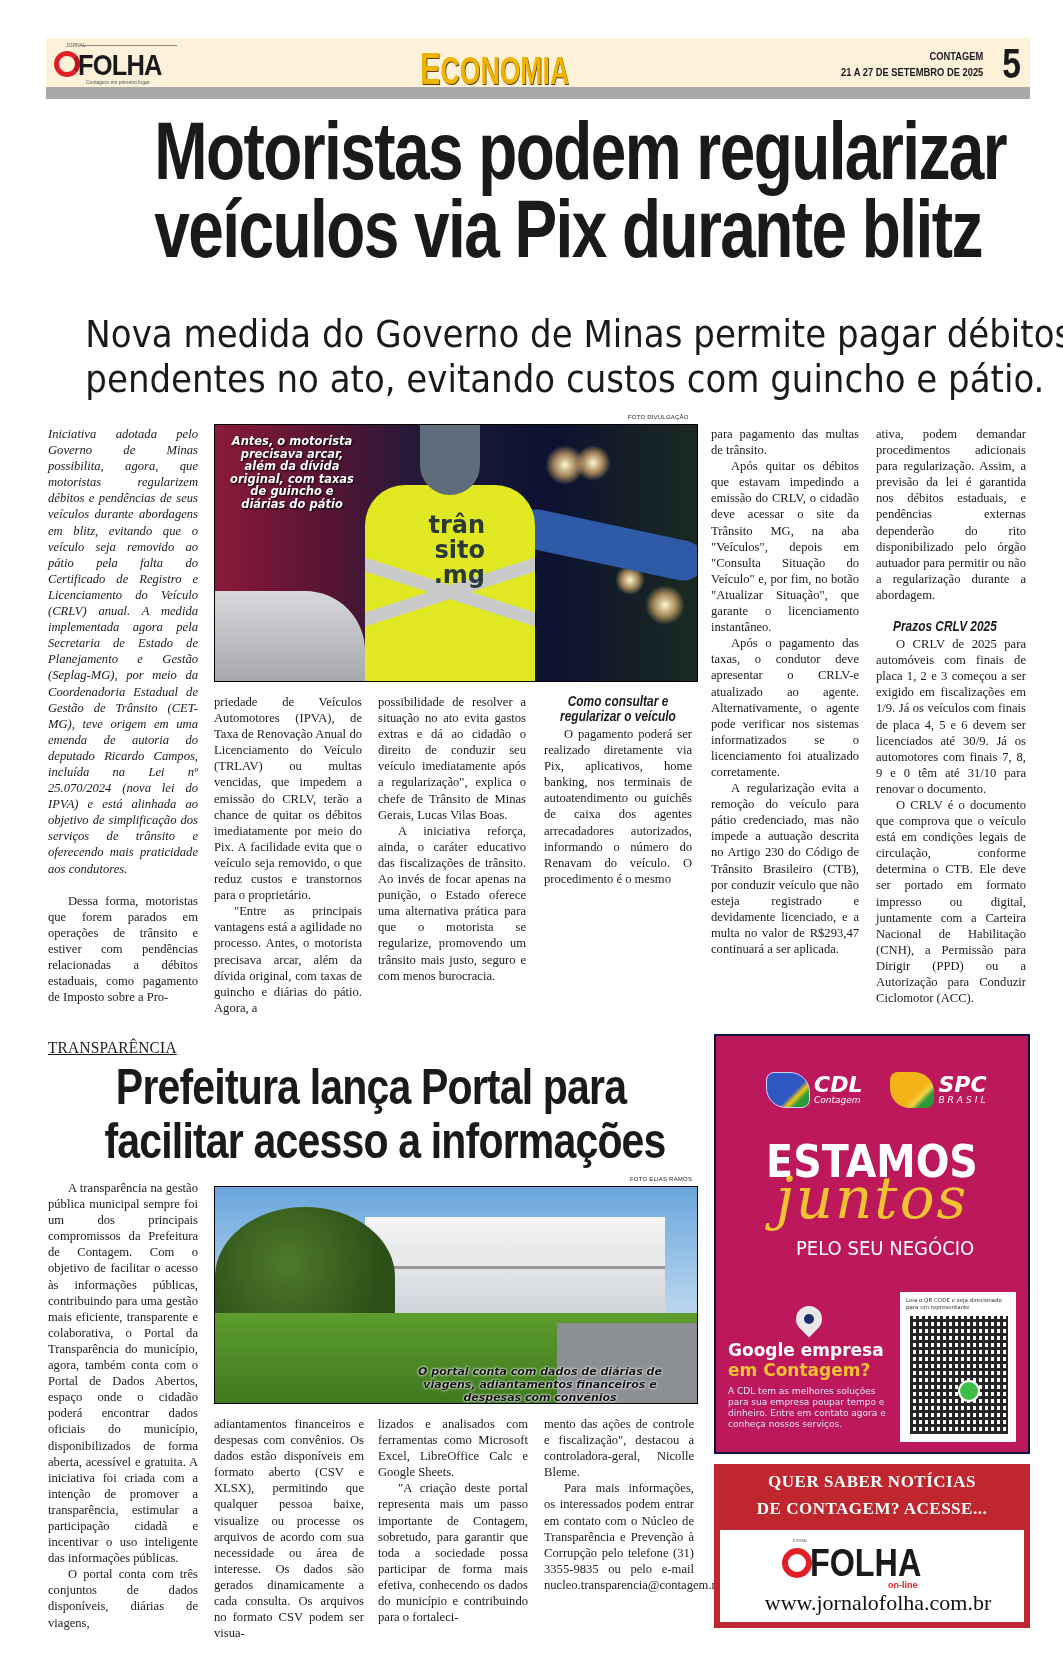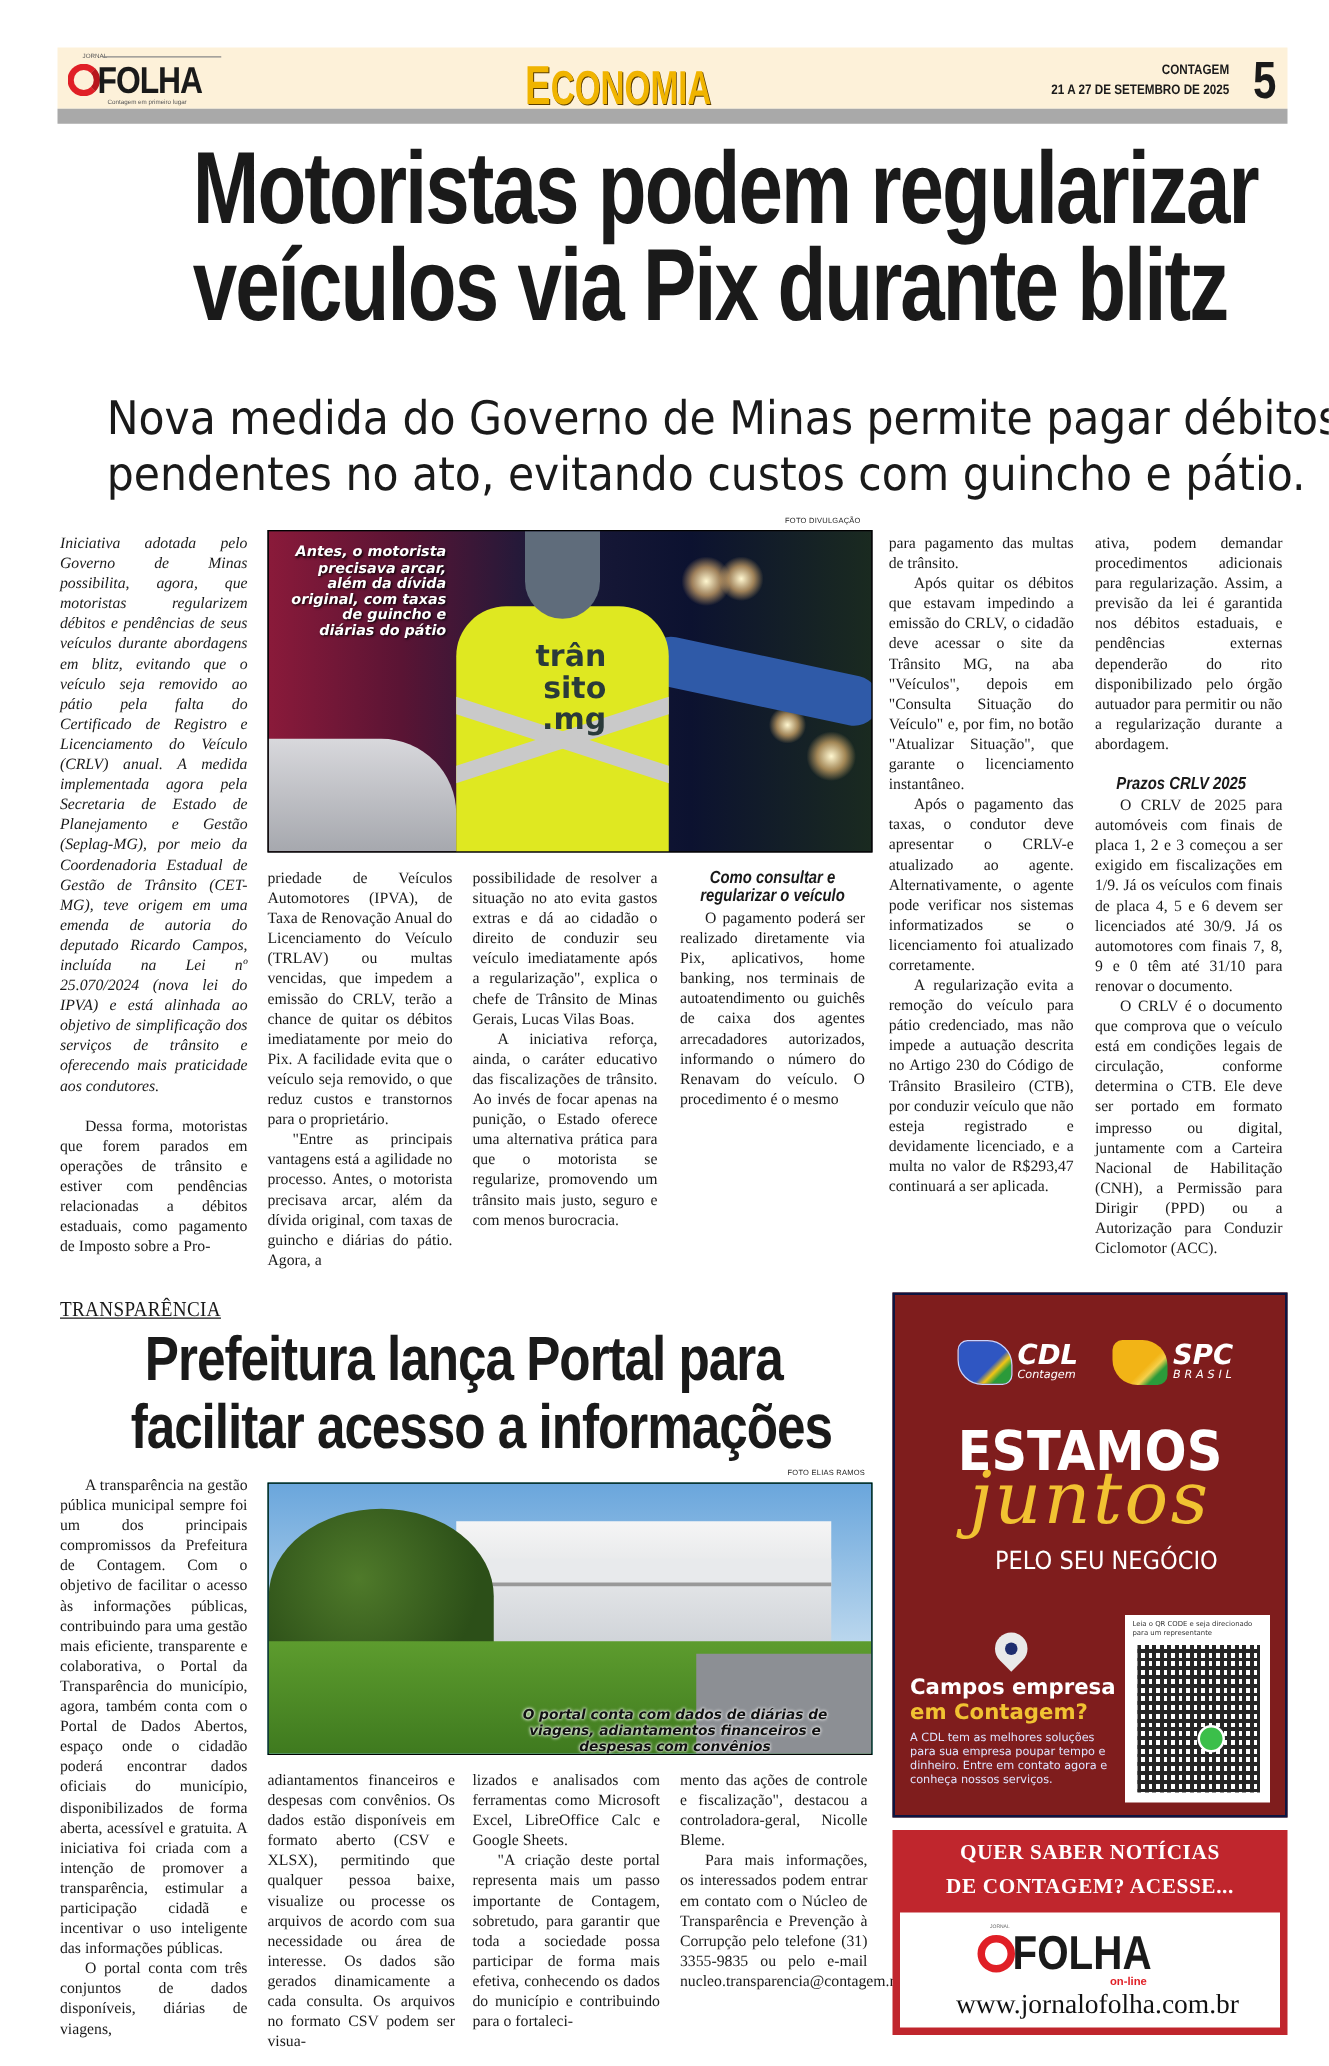--- a/index.html
+++ b/index.html
@@ -39,37 +39,37 @@
   .photo1 { position: absolute; left: 214px; top: 424px; width: 484px; height: 258px; background: #15121a; overflow: hidden; border: 1px solid #000; }
   .photo1 .bg { position: absolute; inset: 0; background: linear-gradient(90deg, #8a1a3a 0%, #5a1434 22%, #1c1a3a 45%, #0c1230 70%, #1a2a20 100%); }
   .photo1 .glow { position: absolute; border-radius: 50%; background: radial-gradient(circle, #fff7d0 0%, rgba(255,200,120,0.6) 40%, transparent 70%); }
   .photo1 .car { position: absolute; left: 0; bottom: 0; width: 150px; height: 90px; background: linear-gradient(#d8d8dc, #a6a8ae); border-top-right-radius: 60px; }
   .photo1 .vest { position: absolute; left: 150px; top: 60px; width: 170px; height: 198px; background: #dfe821; border-radius: 40px 40px 0 0; }
   .photo1 .stripe1 { position: absolute; left: 150px; top: 160px; width: 170px; height: 14px; background: #c9c9c9; transform: skewY(-18deg); }
   .photo1 .stripe2 { position: absolute; left: 150px; top: 160px; width: 170px; height: 14px; background: #c9c9c9; transform: skewY(18deg); }
   .photo1 .head { position: absolute; left: 205px; top: 0; width: 60px; height: 70px; background: #5f6c7b; border-radius: 0 0 30px 30px; }
   .photo1 .arm { position: absolute; left: 300px; top: 100px; width: 190px; height: 40px; background: #2f5aa8; transform: rotate(12deg); border-radius: 20px; }
   .photo1 .vest-text { position: absolute; left: 180px; top: 88px; font: bold 24px "DejaVu Sans", sans-serif; color: #2a3a3a; line-height: 25px; text-align: right; width: 90px; }
-  .photo1 .caption { position: absolute; left: 12px; top: 10px; width: 130px; font: bold italic 11.5px "DejaVu Sans", sans-serif; color: #fff; text-align: right; line-height: 12.5px; text-shadow: 1px 1px 2px #000; }
+  .photo1 .caption { position: absolute; left: 12px; top: 10px; width: 130px; font: bold italic 11.5px "DejaVu Sans", sans-serif; color: #fff; text-align: center; line-height: 12.5px; text-shadow: 1px 1px 2px #000; }
 
   
   .kicker { position: absolute; left: 48px; top: 1038px; font: 17px "Liberation Serif", serif; text-decoration: underline; letter-spacing: 0.3px; transform: scaleX(0.9); transform-origin: left; }
   .headline2 { position: absolute; left: 46px; top: 1060px; width: 650px; text-align: center; font: bold 50px "Liberation Sans", sans-serif; line-height: 54px; letter-spacing: -1px; transform: scaleX(0.82); transform-origin: center top; white-space: nowrap; }
 
   .photo2 { position: absolute; left: 214px; top: 1186px; width: 484px; height: 218px; overflow: hidden; border: 1px solid #000; background: #14b8a6; }
   .photo2 .sky { position: absolute; inset: 0; background: linear-gradient(#6aa6dc, #bcd8ee 60%); }
   .photo2 .bldg { position: absolute; left: 150px; top: 30px; width: 300px; height: 100px; background: linear-gradient(#f5f5f5, #cfd3d8); }
   .photo2 .roof { position: absolute; left: 170px; top: 60px; width: 280px; height: 22px; background: #e8eaec; border-bottom: 3px solid #999; }
   .photo2 .trees { position: absolute; left: 0; top: 20px; width: 180px; height: 140px; background: radial-gradient(circle at 40% 40%, #4f7a2a, #2c4f18 70%); border-radius: 50% 50% 20% 20%; }
   .photo2 .lawn { position: absolute; left: 0; bottom: 0; width: 100%; height: 90px; background: linear-gradient(#5d9c2e, #3f7a1f); }
   .photo2 .road { position: absolute; right: 0; bottom: 0; width: 140px; height: 80px; background: #8c8f94; }
   .photo2 .caption { position: absolute; left: 190px; top: 178px; width: 270px; font: bold italic 11px "DejaVu Sans", sans-serif; color: #111; text-align: center; line-height: 13px; text-shadow: 0 0 2px #fff, 0 0 3px #fff; }
 
   
-  .ad { position: absolute; left: 714px; top: 1034px; width: 316px; height: 420px; background: #7f1d1d; border: 2px solid #0d1440; overflow: hidden; }
+  .ad { position: absolute; left: 714px; top: 1034px; width: 316px; height: 420px; background: #be185d; border: 2px solid #0d1440; overflow: hidden; }
   .ad .logos { position: absolute; left: 50px; top: 36px; display: flex; gap: 28px; align-items: center; }
   .ad .brand { display: flex; align-items: center; gap: 4px; color: #fff; }
   .ad .flag { width: 44px; height: 36px; border-radius: 8px 20px 8px 20px; }
   .ad .flag.cdl { background: linear-gradient(135deg, #2f56c2 60%, #f3c614 70%, #2b9a3a 80%); border: 1px solid #c9d3ff; }
   .ad .flag.spc { background: linear-gradient(135deg, #f2b416 60%, #f6d04a 70%, #2b9a3a 80%); }
   .ad .brand-name { font: bold italic 22px "DejaVu Sans", sans-serif; line-height: 20px; }
   .ad .brand-sub { font: italic 9px "DejaVu Sans", sans-serif; letter-spacing: 0; }
   .ad .brand-sub.wide { letter-spacing: 3px; }
   .ad .estamos { position: absolute; left: 0; top: 100px; width: 100%; text-align: center; font: bold 44px "DejaVu Sans", sans-serif; color: #fff; transform: scaleX(0.9); }
   .ad .juntos { position: absolute; left: 0; top: 128px; width: 100%; text-align: center; font: italic 58px "DejaVu Serif", serif; color: #f1c232; letter-spacing: 2px; }
@@ -234,21 +234,21 @@
         <div class="brand-name">SPC</div>
         <div class="brand-sub wide">BRASIL</div>
       </div>
     </div>
   </div>
   <div class="estamos">ESTAMOS</div>
   <div class="juntos">juntos</div>
   <div class="pelo">PELO SEU NEGÓCIO</div>
   <div class="pin"></div>
   <div class="possui">
-    <div>Campos empresa</div>
+    <div>Google empresa</div>
     <div class="yellow">em Contagem?</div>
   </div>
   <div class="blurb">A CDL tem as melhores soluções para sua empresa poupar tempo e dinheiro. Entre em contato agora e conheça nossos serviços.</div>
   <div class="qrbox">
     <div class="qr-text">Leia o QR CODE e seja direcionado para um representante</div>
     <div class="qr"></div>
     <div class="wa"></div>
   </div>
 </div>
 

